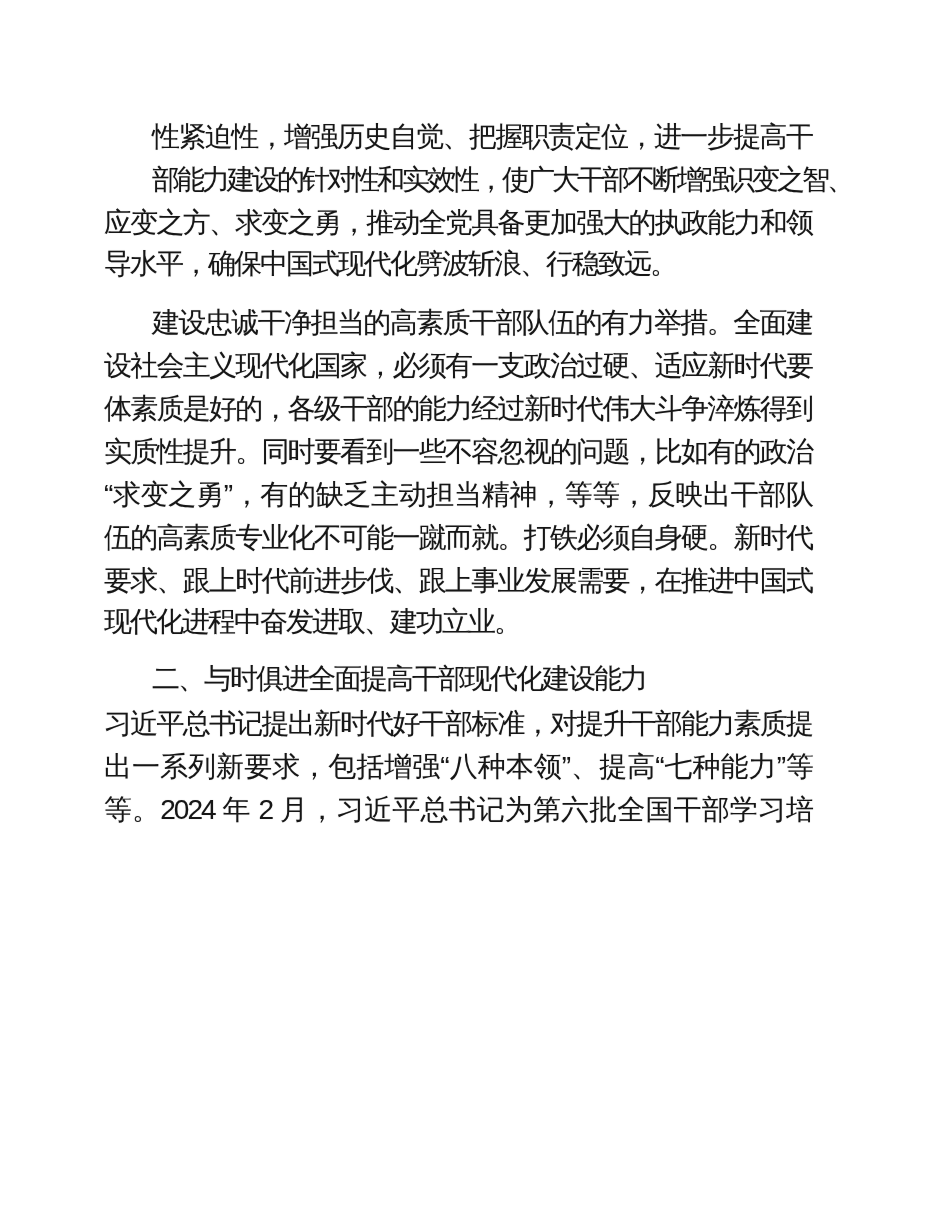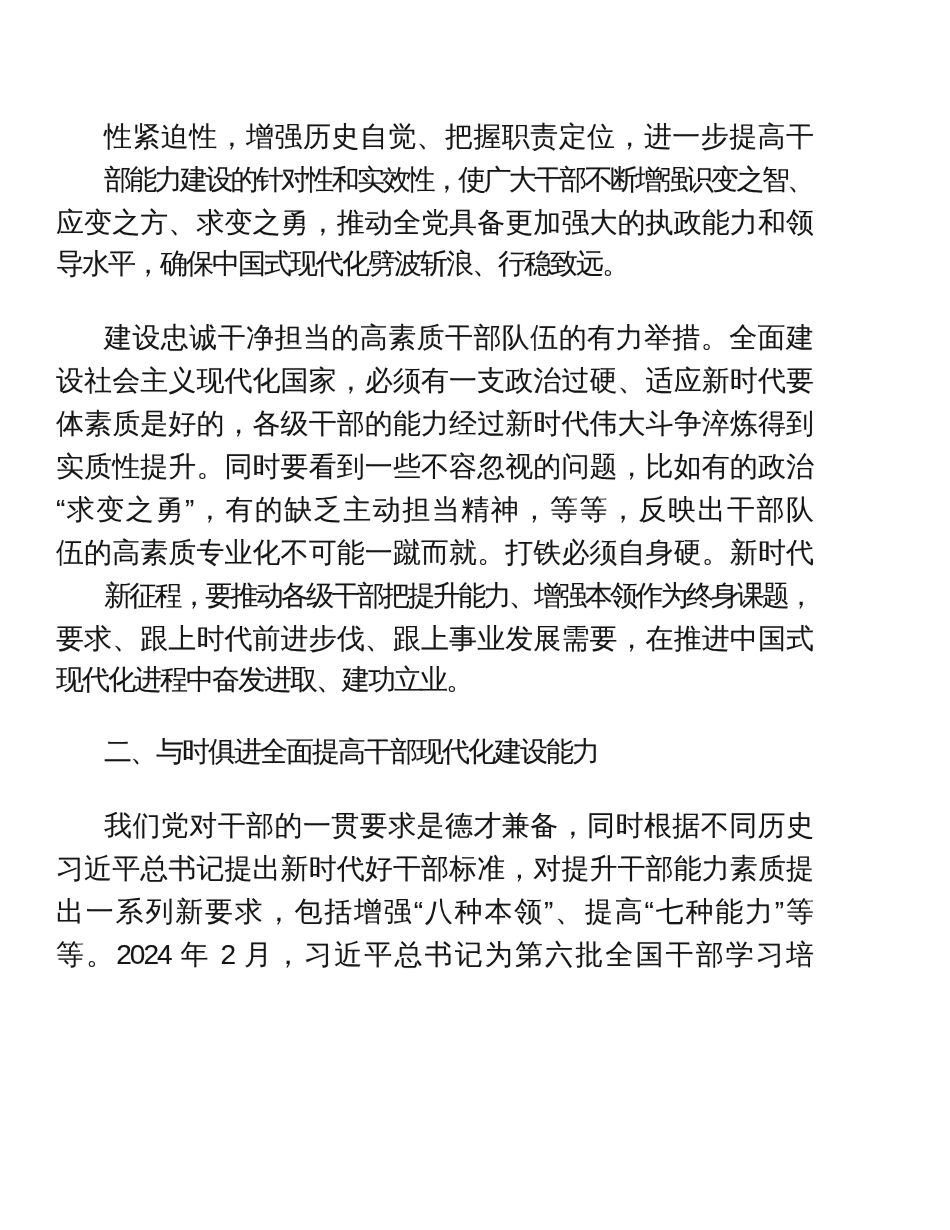--- a/index.html
+++ b/index.html
@@ -9,21 +9,21 @@
   }
   body {
     width: 950px;
     height: 1230px;
     overflow: hidden;
   }
   .page {
     box-sizing: border-box;
     width: 950px;
     height: 1230px;
-    padding: 115px 138px 0 56px;
+    padding: 115px 138px 0 104px;
     background: #ffffff;
   }
   .line {
     font-family: "Liberation Sans", sans-serif;
     font-size: 28px;
     line-height: 43px;
     letter-spacing: -2px;
     color: #161616;
     white-space: nowrap;
     text-align: justify;
@@ -35,42 +35,40 @@
     font-family: Liberation Mono, monospace;
   }
   .line.indent {
     text-indent: 48px;
   }
   .line.tight {
     letter-spacing: -3px;
     margin-left: 48px;
   }
   .para-start {
-    margin-top: 29px;
+    margin-top: 14px;
   }
 </style>
 </head>
 <body>
 
 <div class="page">
 
   <div class="line indent">性紧迫性，增强历史自觉、把握职责定位，进一步提高干</div>
   <div class="line tight">部能力建设的针对性和实效性，使广大干部不断增强识变之智、</div>
   <div class="line">应变之方、求变之勇，推动全党具备更加强大的执政能力和领</div>
   <div class="line last">导水平，确保中国式现代化劈波斩浪、行稳致远。</div>
 
   <div class="line indent para-start">建设忠诚干净担当的高素质干部队伍的有力举措。全面建</div>
   <div class="line">设社会主义现代化国家，必须有一支政治过硬、适应新时代要</div>
   <div class="line">体素质是好的，各级干部的能力经过新时代伟大斗争淬炼得到</div>
   <div class="line">实质性提升。同时要看到一些不容忽视的问题，比如有的政治</div>
   <div class="line">“求变之勇”，有的缺乏主动担当精神，等等，反映出干部队</div>
   <div class="line">伍的高素质专业化不可能一蹴而就。打铁必须自身硬。新时代</div>
-  <div class="line tight">新征程，要推动各级干部把提升能力、增强本领作为终身课题，</div>
   <div class="line">要求、跟上时代前进步伐、跟上事业发展需要，在推进中国式</div>
   <div class="line last">现代化进程中奋发进取、建功立业。</div>
 
   <div class="line indent last para-start">二、与时俱进全面提高干部现代化建设能力</div>
 
-  <div class="line indent para-start">我们党对干部的一贯要求是德才兼备，同时根据不同历史</div>
   <div class="line">习近平总书记提出新时代好干部标准，对提升干部能力素质提</div>
   <div class="line">出一系列新要求，包括增强“八种本领”、提高“七种能力”等</div>
   <div class="line">等。2024 年 2 月，习近平总书记为第六批全国干部学习培</div>
 </div>
 
 </body></html>

